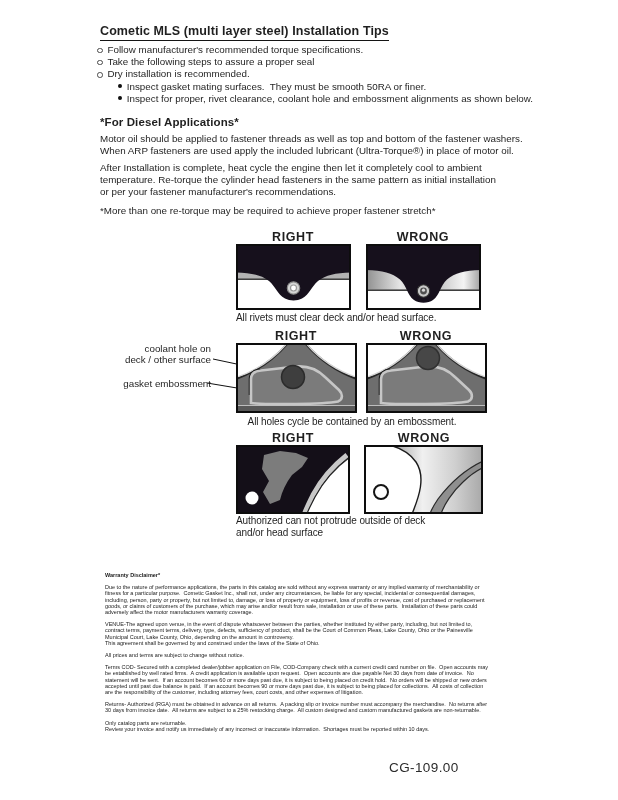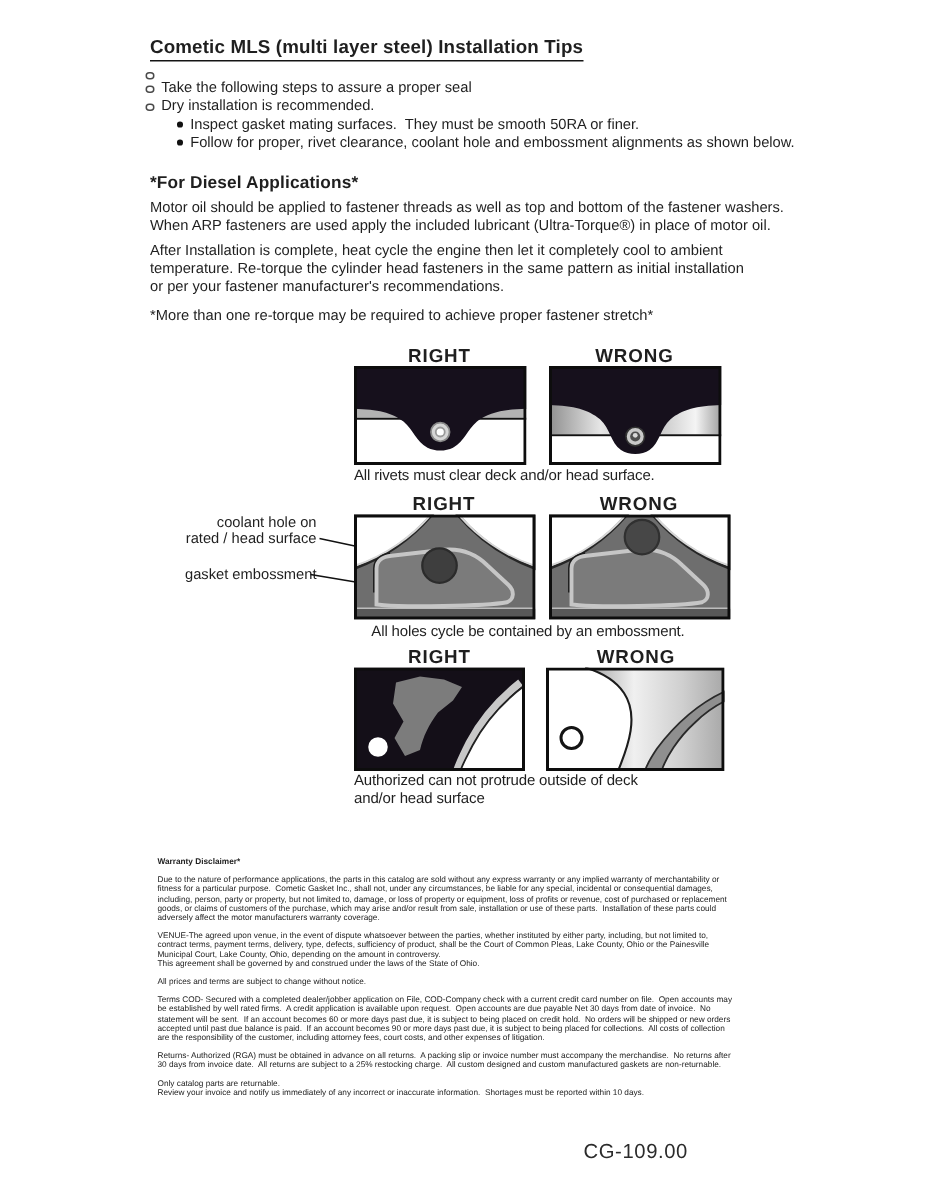--- a/index.html
+++ b/index.html
@@ -37,36 +37,37 @@
 </head>
 <body>
 
 <div class="page">
 
   <div class="abs title">Cometic MLS (multi layer steel) Installation Tips</div>
 
   <div class="abs bullets">
     <div class="brow">
       <span class="odot"></span>
+      <span class="btext">Follow manufacturer's recommended torque specifications.</span>
     </div>
     <div class="brow">
       <span class="odot"></span>
       <span class="btext">Take the following steps to assure a proper seal</span>
     </div>
     <div class="brow">
       <span class="odot"></span>
       <span class="btext">Dry installation is recommended.</span>
     </div>
     <div class="brow indent">
       <span class="fdot"></span>
       <span class="btext">Inspect gasket mating surfaces.  They must be smooth 50RA or finer.</span>
     </div>
     <div class="brow indent">
       <span class="fdot"></span>
-      <span class="btext">Follow for proper, rivet clearance, coolant hole and embossment alignments as shown below.</span>
+      <span class="btext">Inspect for proper, rivet clearance, coolant hole and embossment alignments as shown below.</span>
     </div>
   </div>
 
   <div class="abs h2">*For Diesel Applications*</div>
   <div class="abs para p1">Motor oil should be applied to fastener threads as well as top and bottom of the fastener washers.
 When ARP fasteners are used apply the included lubricant (Ultra-Torque®) in place of motor oil.</div>
   <div class="abs para pnote">*More than one re-torque may be required to achieve proper fastener stretch*</div>
   <div class="abs para p2">After Installation is complete, heat cycle the engine then let it completely cool to ambient
 temperature. Re-torque the cylinder head fasteners in the same pattern as initial installation
 or per your fastener manufacturer's recommendations.</div>
@@ -103,21 +104,21 @@
     <circle cx="57.5" cy="46.2" r="1.6" fill="#d9d9d9"></circle>
     <rect x="1" y="1" width="113" height="64" fill="none" stroke="#0d0d0d" stroke-width="2"></rect>
   </svg>
 
   <div class="abs caption" style="left:236px;top:312px;width:300px;">All rivets must clear deck and/or head surface.</div>
 
   <div class="abs dlabel" style="left:296px;top:329px;">RIGHT</div>
   <div class="abs dlabel" style="left:426px;top:329px;">WRONG</div>
 
   <div class="abs annblock" style="top:343px;white-space:pre-line;">coolant hole on
-rated / head surface</div>
+deck / other surface</div>
   <div class="abs annblock" style="top:378px;">gasket embossment</div>
 
   <svg class="abs" style="left:205px;top:345px;" width="100" height="55" viewBox="0 0 100 55">
     <line x1="8" y1="14" x2="88" y2="31" stroke="#111" stroke-width="1"></line>
     <line x1="2" y1="38" x2="56" y2="47" stroke="#111" stroke-width="1"></line>
   </svg>
 
   <svg class="abs dbox" style="left:236px;top:343px;" width="121" height="70" viewBox="0 0 121 70">
     <rect x="0" y="0" width="121" height="70" fill="#6e6e6e"></rect>
     <path d="M0,0 L52,0 C40,14 22,28 0,36 Z" fill="#ffffff" stroke="#262626" stroke-width="2"></path>

